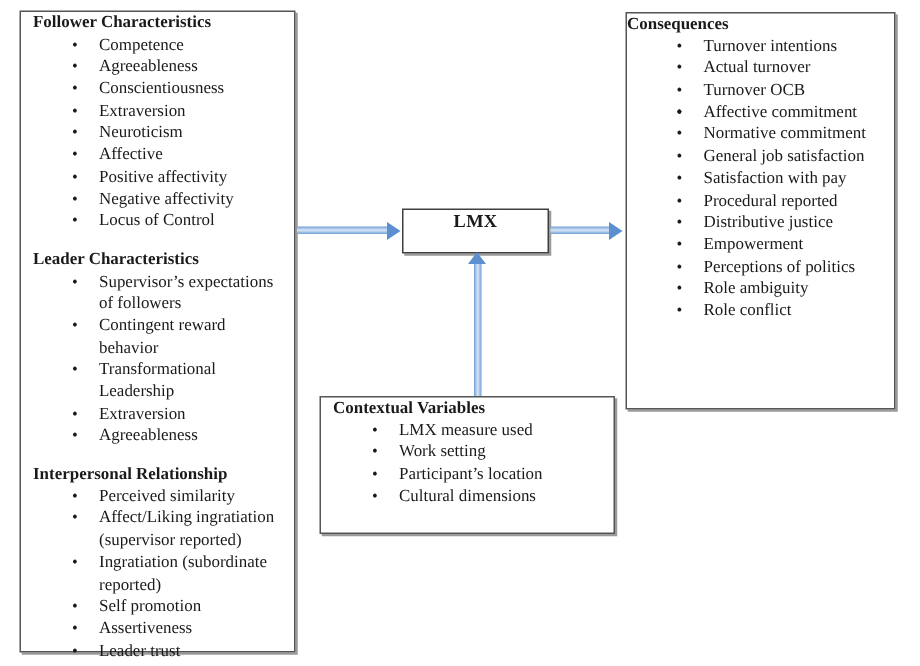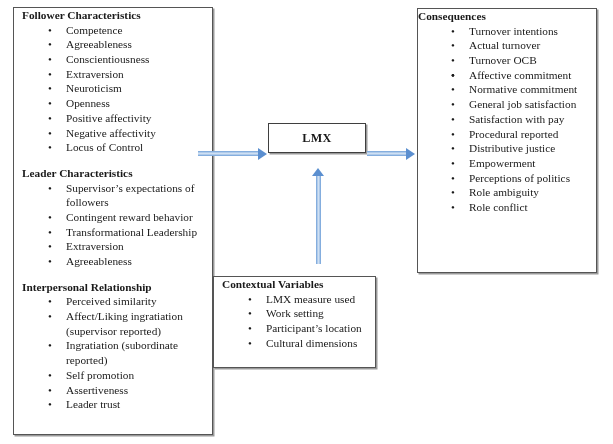--- a/index.html
+++ b/index.html
@@ -15,25 +15,25 @@
 
   .box{
     position:absolute;
     box-sizing:border-box;
     background:#ffffff;
     border:1px solid #555555;
     box-shadow:1.5px 1.5px 0 0 #9a9a9a;
   }
 
   
-  #antecedents-box{left:13px;top:7px;width:200px;height:428px;}
+  #antecedents-box{left:13px;top:7px;width:184px;height:428px;}
   #consequences-box{left:417px;top:8px;width:180px;height:265px;}
-  #contextual-box{left:213px;top:276px;width:163px;height:92px;}
-  #lmx-box{left:268px;top:123px;width:98px;height:30px;
-           border:1px solid #3f3f3f;display:flex;align-items:center;justify-content:center;
+  #contextual-box{left:213px;top:264px;width:197px;height:92px;}
+  #lmx-box{left:268px;top:139px;width:98px;height:30px;
+           border:1px solid #3f3f3f;display:flex;justify-content:center;
            box-shadow:1.5px 1.5px 0 0 #9a9a9a;}
 
   .group{padding:0 0 0 0;}
   .group-title{
     font-weight:bold;
     font-size:11.3px;
     line-height:14.6px;
     padding-left:8px;
     white-space:nowrap;
   }
@@ -142,21 +142,21 @@
         <li>
             <span class="bullet">•</span>
             <span class="txt">Extraversion</span>
           </li>
         <li>
             <span class="bullet">•</span>
             <span class="txt">Neuroticism</span>
           </li>
         <li>
             <span class="bullet">•</span>
-            <span class="txt">Openness</span>
+            <span class="txt">Affective</span>
           </li>
         <li>
             <span class="bullet">•</span>
             <span class="txt">Positive affectivity</span>
           </li>
         <li>
             <span class="bullet">•</span>
             <span class="txt">Negative affectivity</span>
           </li>
         <li>

